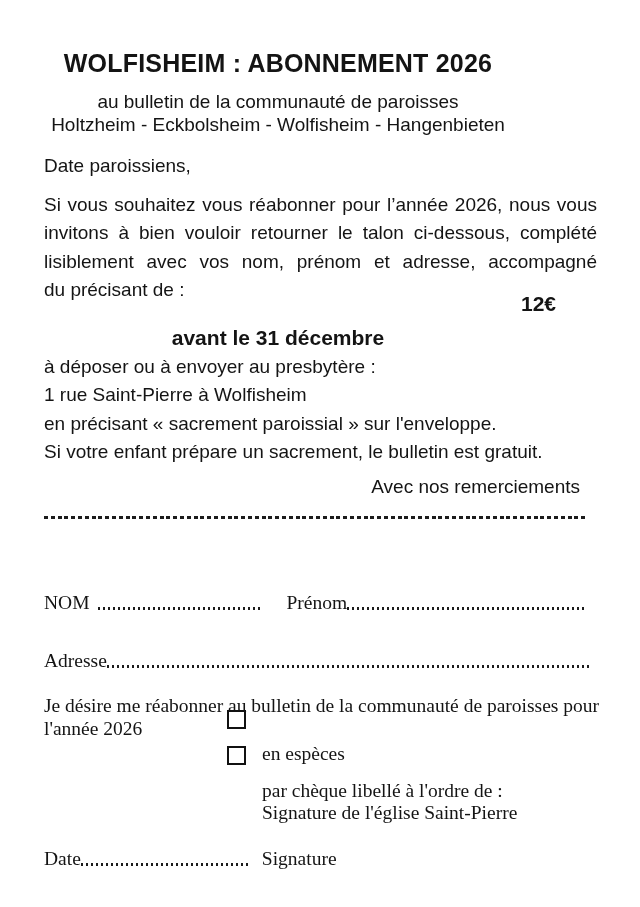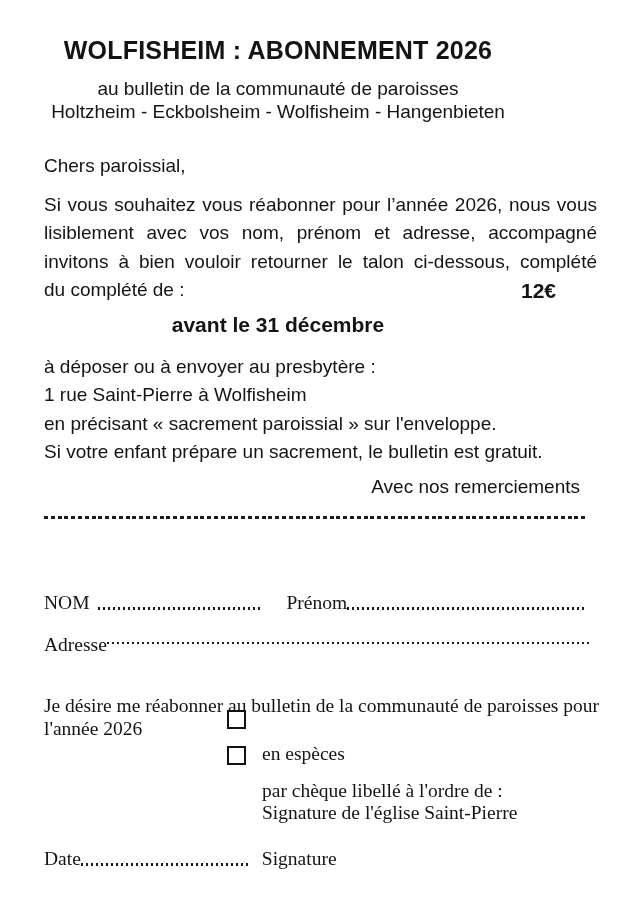--- a/index.html
+++ b/index.html
@@ -5,21 +5,21 @@
   html,body{margin:0;padding:0;background:#ffffff;}
   .page{
     position:relative;
     width:640px;height:907px;
     background:#ffffff;
     color:#141414;
     font-family:"Liberation Sans","DejaVu Sans",sans-serif;
     overflow:hidden;
   }
   .abs{position:absolute;}
-  .center{left:0;width:556px;text-align:center;}
+  .center{left:0;width:556px;text-align:center;margin-top:13px;}
   .title{top:36px;font-size:25px;font-weight:bold;letter-spacing:0.2px;}
   .subtitle{top:77px;font-size:19px;line-height:23px;}
   .salutation{top:155px;left:44px;font-size:19px;}
   .intro{top:191px;left:44px;width:553px;font-size:19px;line-height:28.3px;}
   .jline{text-align:justify;text-align-last:justify;}
   .price{top:279px;font-size:21px;font-weight:bold;text-align:right;}
   .deadline{top:313px;font-size:21px;font-weight:bold;}
   .instructions{top:353px;left:44px;width:560px;font-size:19px;line-height:28.3px;}
   .thanks{top:476px;right:60px;font-size:19px;}
   .cutline{
@@ -28,21 +28,21 @@
   }
   
   .serif{font-family:"Liberation Serif","DejaVu Serif",serif;font-size:19.5px;color:#141414;margin-top:32px;}
   .row{display:flex;align-items:flex-end;}
   .leader{
     display:inline-block;height:2.6px;margin-bottom:4px;
     background:repeating-linear-gradient(to right,#1c1c1c 0 2px,transparent 2px 5px);
   }
   .grow{flex:1 1 auto;}
   .nomrow{top:560px;left:44px;width:541px;}
-  .adrrow{top:602px;left:44px;width:545px;align-items:center;}
+  .adrrow{top:618px;left:44px;width:545px;}
   .para2{top:663px;left:44px;width:556px;line-height:22.5px;}
   .joinsrow{top:708px;left:44px;width:150px;}
   .checkbox{
     width:19px;height:19px;background:#fff;
     border:2px solid #111;box-sizing:border-box;
   }
   .cb1{left:227px;top:710px;}
   .cb1label{left:262px;top:711px;}
   .cb2{left:227px;top:746px;}
   .cb2label{left:262px;top:748px;}
@@ -59,27 +59,27 @@
 
 <div class="page">
 
   <div class="abs center title">WOLFISHEIM : ABONNEMENT 2026</div>
 
   <div class="abs center subtitle">
     <div>au bulletin de la communauté de paroisses</div>
     <div>Holtzheim - Eckbolsheim - Wolfisheim - Hangenbieten</div>
   </div>
 
-  <div class="abs salutation">Chers paroissial,</div>
+  <div class="abs salutation">Date paroissiens,</div>
 
   <div class="abs intro">
     <div class="jline">Si vous souhaitez vous réabonner pour l’année 2026, nous vous</div>
+    <div class="jline">invitons à bien vouloir retourner le talon ci-dessous, complété</div>
     <div class="jline">lisiblement avec vos nom, prénom et adresse, accompagné</div>
-    <div class="jline">invitons à bien vouloir retourner le talon ci-dessous, complété</div>
-    <div>du complété de :</div>
+    <div>du précisant de :</div>
   </div>
 
   <div class="abs center price">12€</div>
 
   <div class="abs center deadline">avant le 31 décembre</div>
 
   <div class="abs instructions">
     <div>à déposer ou à envoyer au presbytère :</div>
     <div>1 rue Saint-Pierre à Wolfisheim</div>
     <div>en précisant « sacrement paroissial » sur l'enveloppe.</div>

